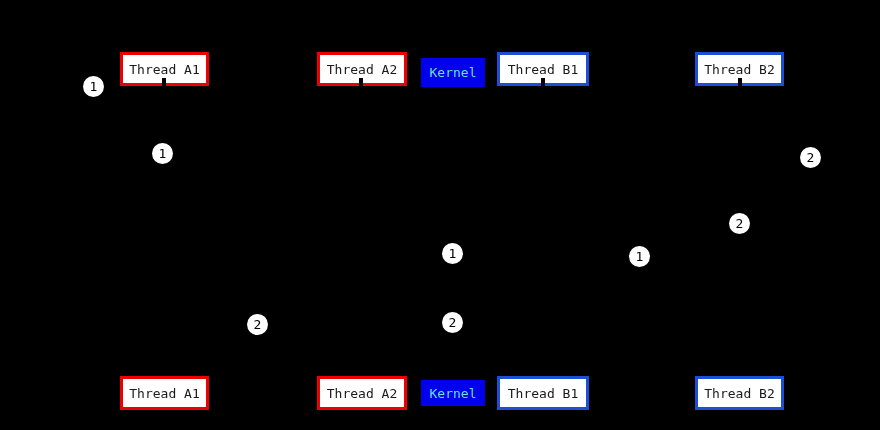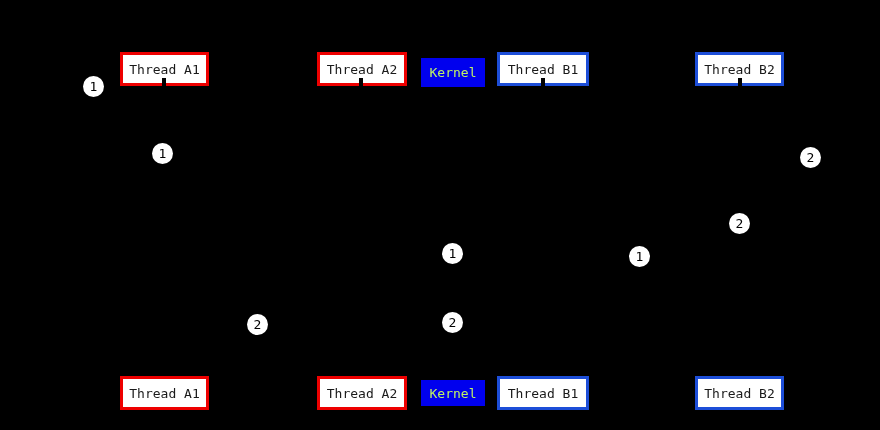--- a/index.html
+++ b/index.html
@@ -25,21 +25,21 @@
     justify-content: center;
     font-size: 13px;
     color: #1a1a1a;
     white-space: nowrap;
   }
   .entity-box.red  { border: 3px solid #ee0000; }
   .entity-box.blue { border: 3px solid #1d4ed8; }
   .entity-box.kernel {
     background: #0000ee;
     border: none;
-    color: #bef264;
+    color: #5eead4;
   }
   .tick {
     position: absolute;
     width: 4px;
     height: 10px;
     background: #000000;
   }
   .marker {
     position: absolute;
     width: 21px;

